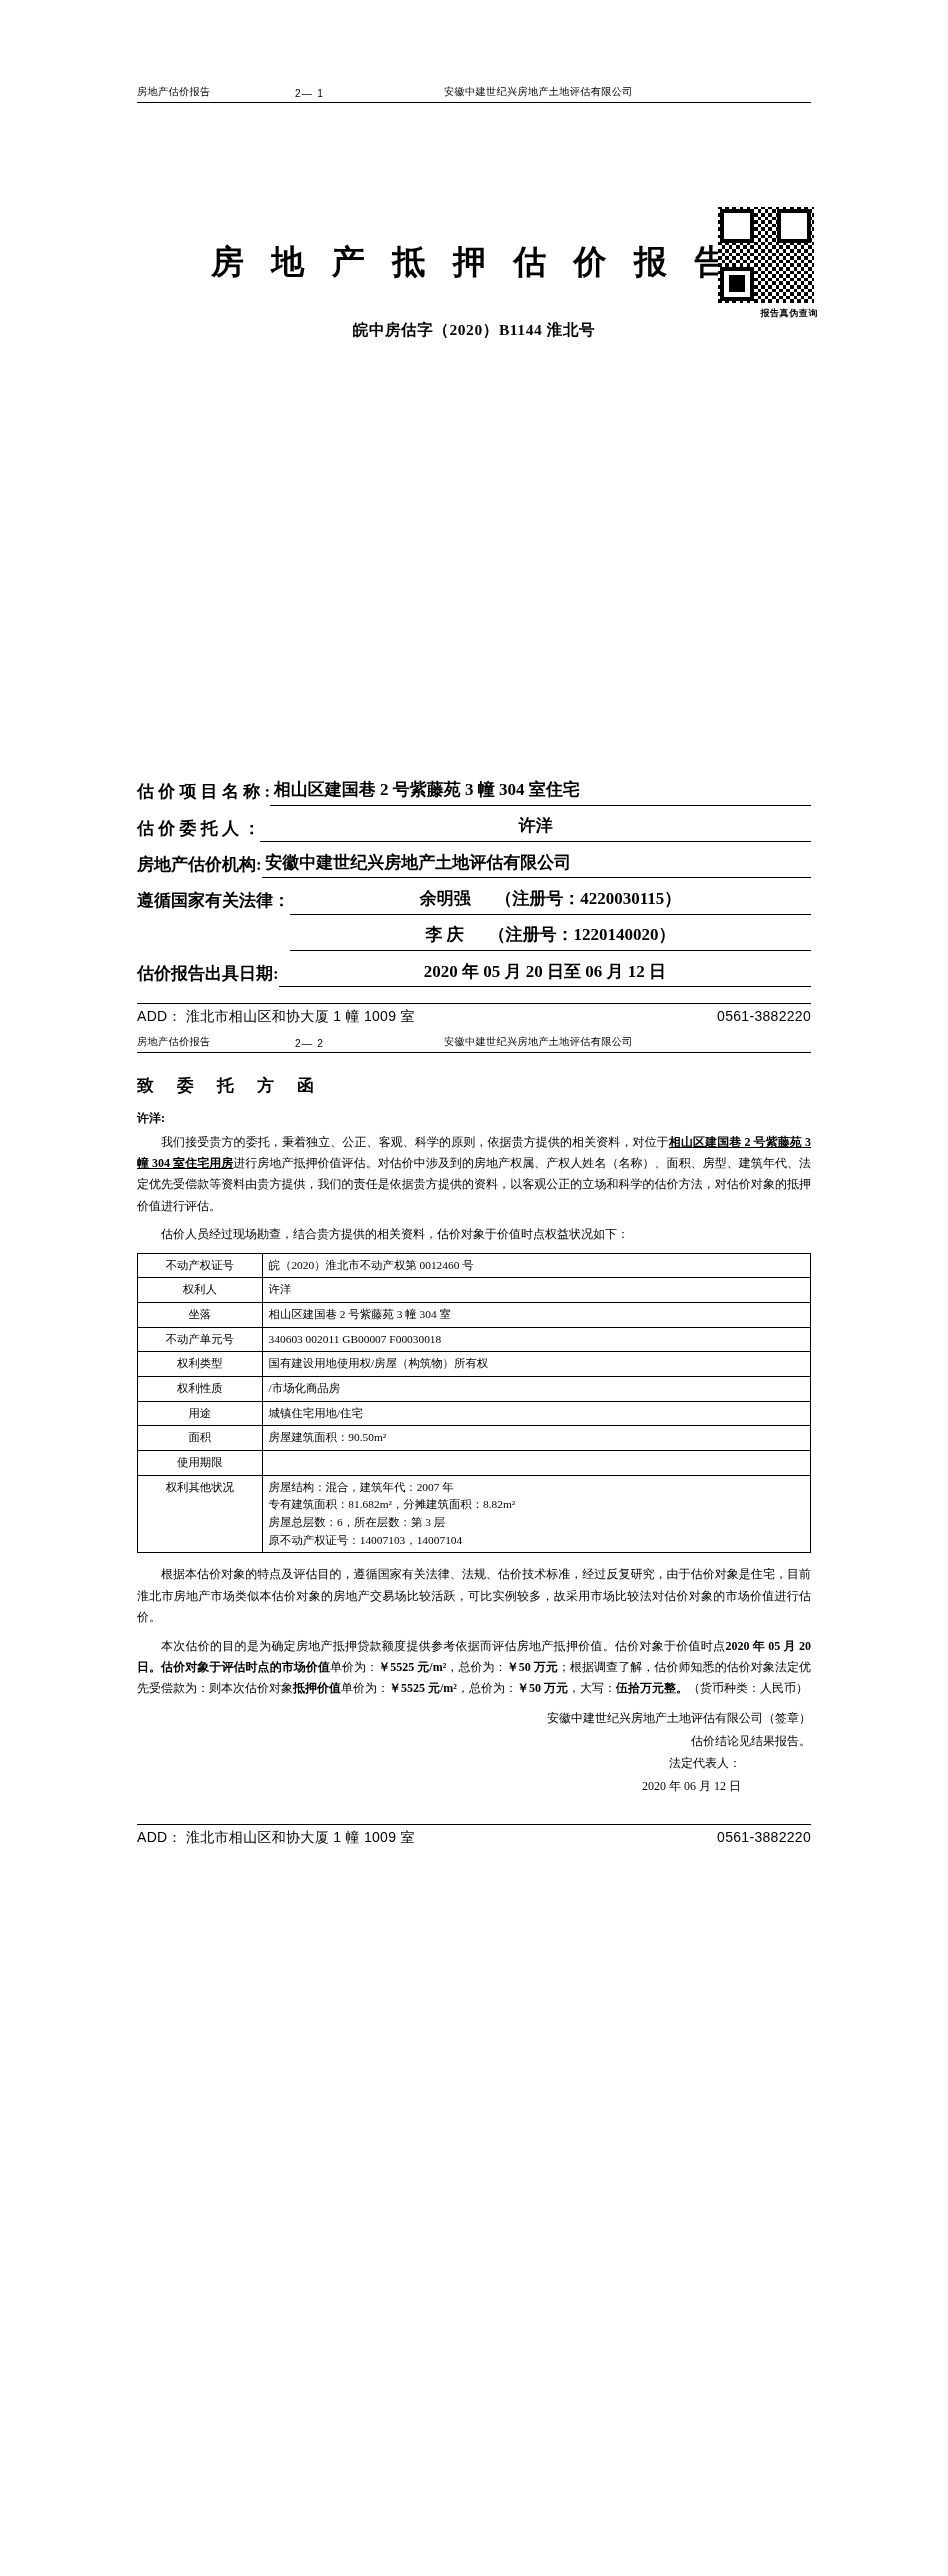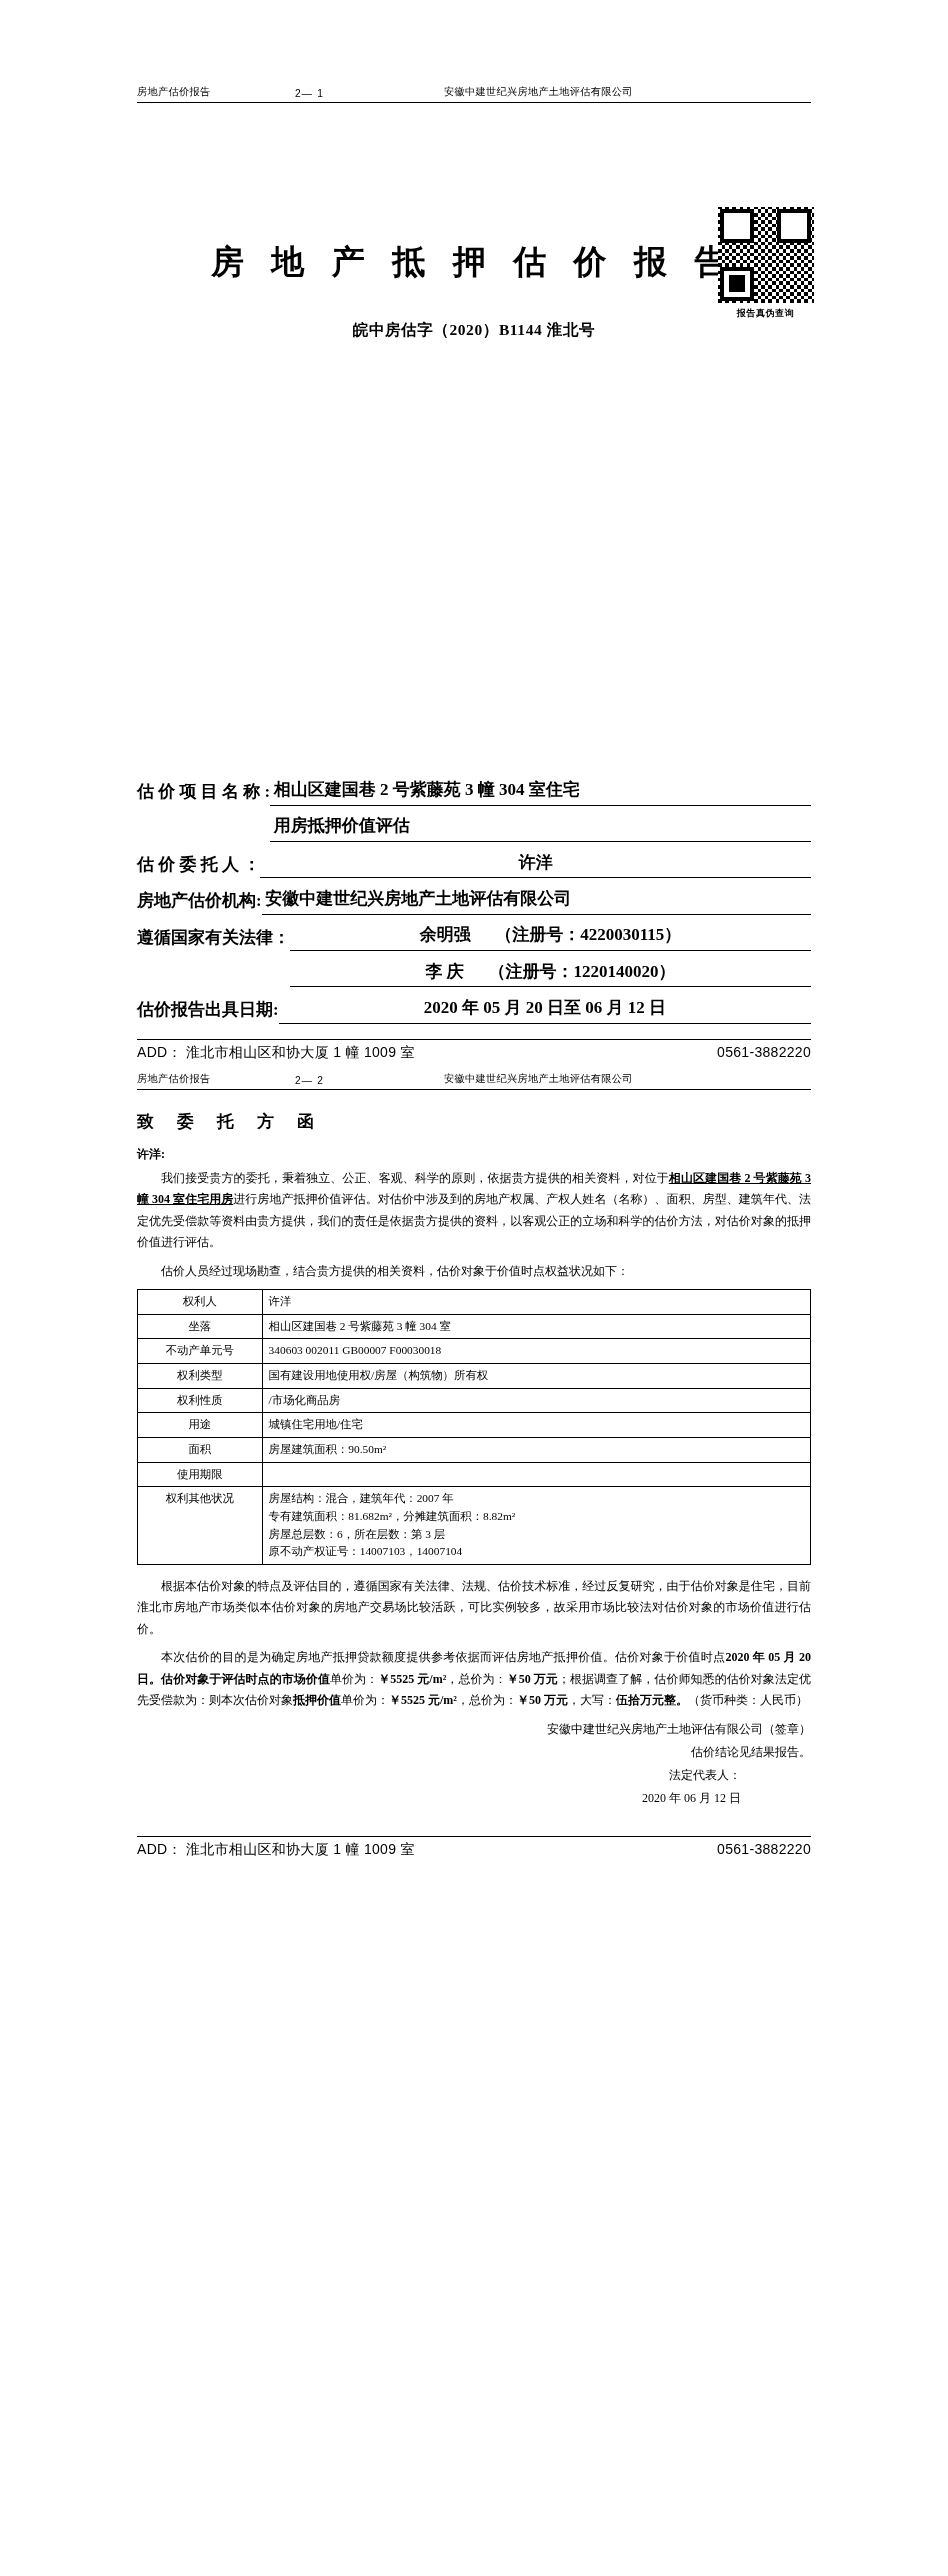--- a/index.html
+++ b/index.html
@@ -81,20 +81,21 @@
     position:absolute;
     left: 4.8px; top: 4.8px; right: 4.8px; bottom: 4.8px;
     background:#000;
   }
   .qr-caption {
     font-family: "Liberation Sans", sans-serif;
     font-size: 9px;
     margin-top: 3.6px;
     letter-spacing: 0.6px;
     font-weight: bold;
+    text-align: right;
   }
 
   
   .doc-title {
     text-align: center;
     font-size: 33px;
     font-weight: bold;
     letter-spacing: 9.6px;
     margin-top: 137px;
     font-family: Liberation Serif, serif;
@@ -223,24 +224,20 @@
 
   <div class="doc-title">房 地 产 抵 押 估 价 报 告</div>
   <div class="doc-subtitle">皖中房估字（2020）B1144 淮北号</div>
 
   <div class="fields">
 
     <div class="field-row">
       <span class="field-label">估 价 项 目 名 称 :</span>
       <span class="field-value">相山区建国巷 2 号紫藤苑 3 幢 304 室住宅</span>
     </div>
-    <div class="field-row">
-      <span class="field-label" style="visibility:hidden">估 价 项 目 名 称 :</span>
-      <span class="field-value">用房抵押价值评估</span>
-    </div>
 
     <div class="field-row">
       <span class="field-label">估 价 委 托 人 ：</span>
       <span class="field-value center">许洋</span>
     </div>
 
     <div class="field-row">
       <span class="field-label">房地产估价机构:</span>
       <span class="field-value">安徽中建世纪兴房地产土地评估有限公司</span>
     </div>
@@ -285,20 +282,24 @@
   <div class="addressee">许洋:</div>
 
   <p class="body">
     <span>我们接受贵方的委托，秉着独立、公正、客观、科学的原则，依据贵方提供的相关资料，对位于</span><b class="uline">相山区建国巷 2 号紫藤苑 3 幢 304 室住宅用房</b><span>进行房地产抵押价值评估。对估价中涉及到的房地产权属、产权人姓名（名称）、面积、房型、建筑年代、法定优先受偿款等资料由贵方提供，我们的责任是依据贵方提供的资料，以客观公正的立场和科学的估价方法，对估价对象的抵押价值进行评估。</span>
   </p>
 
   <p class="body">估价人员经过现场勘查，结合贵方提供的相关资料，估价对象于价值时点权益状况如下：</p>
 
   <table class="info">
     <tbody>
+      <tr>
+        <td class="k">不动产权证号</td>
+        <td class="v">皖（2020）淮北市不动产权第 0012460 号</td>
+      </tr>
       <tr>
         <td class="k">权利人</td>
         <td class="v">许洋</td>
       </tr>
       <tr>
         <td class="k">坐落</td>
         <td class="v">相山区建国巷 2 号紫藤苑 3 幢 304 室</td>
       </tr>
       <tr>
         <td class="k">不动产单元号</td>

